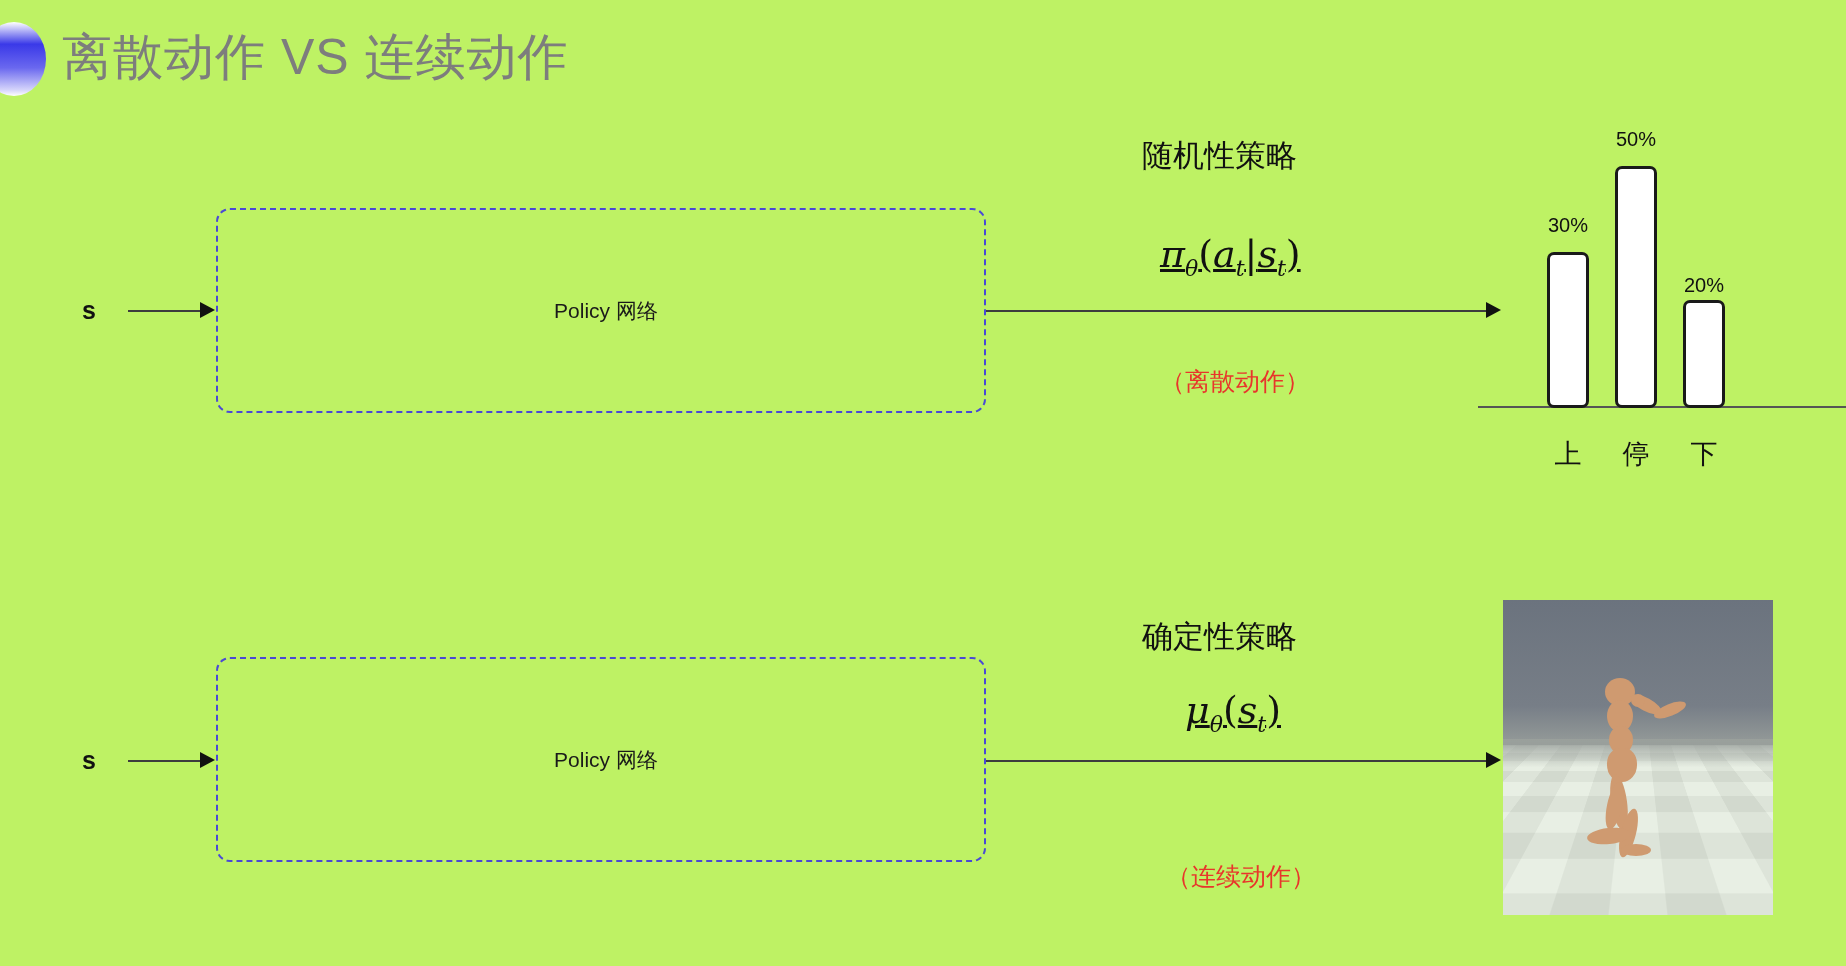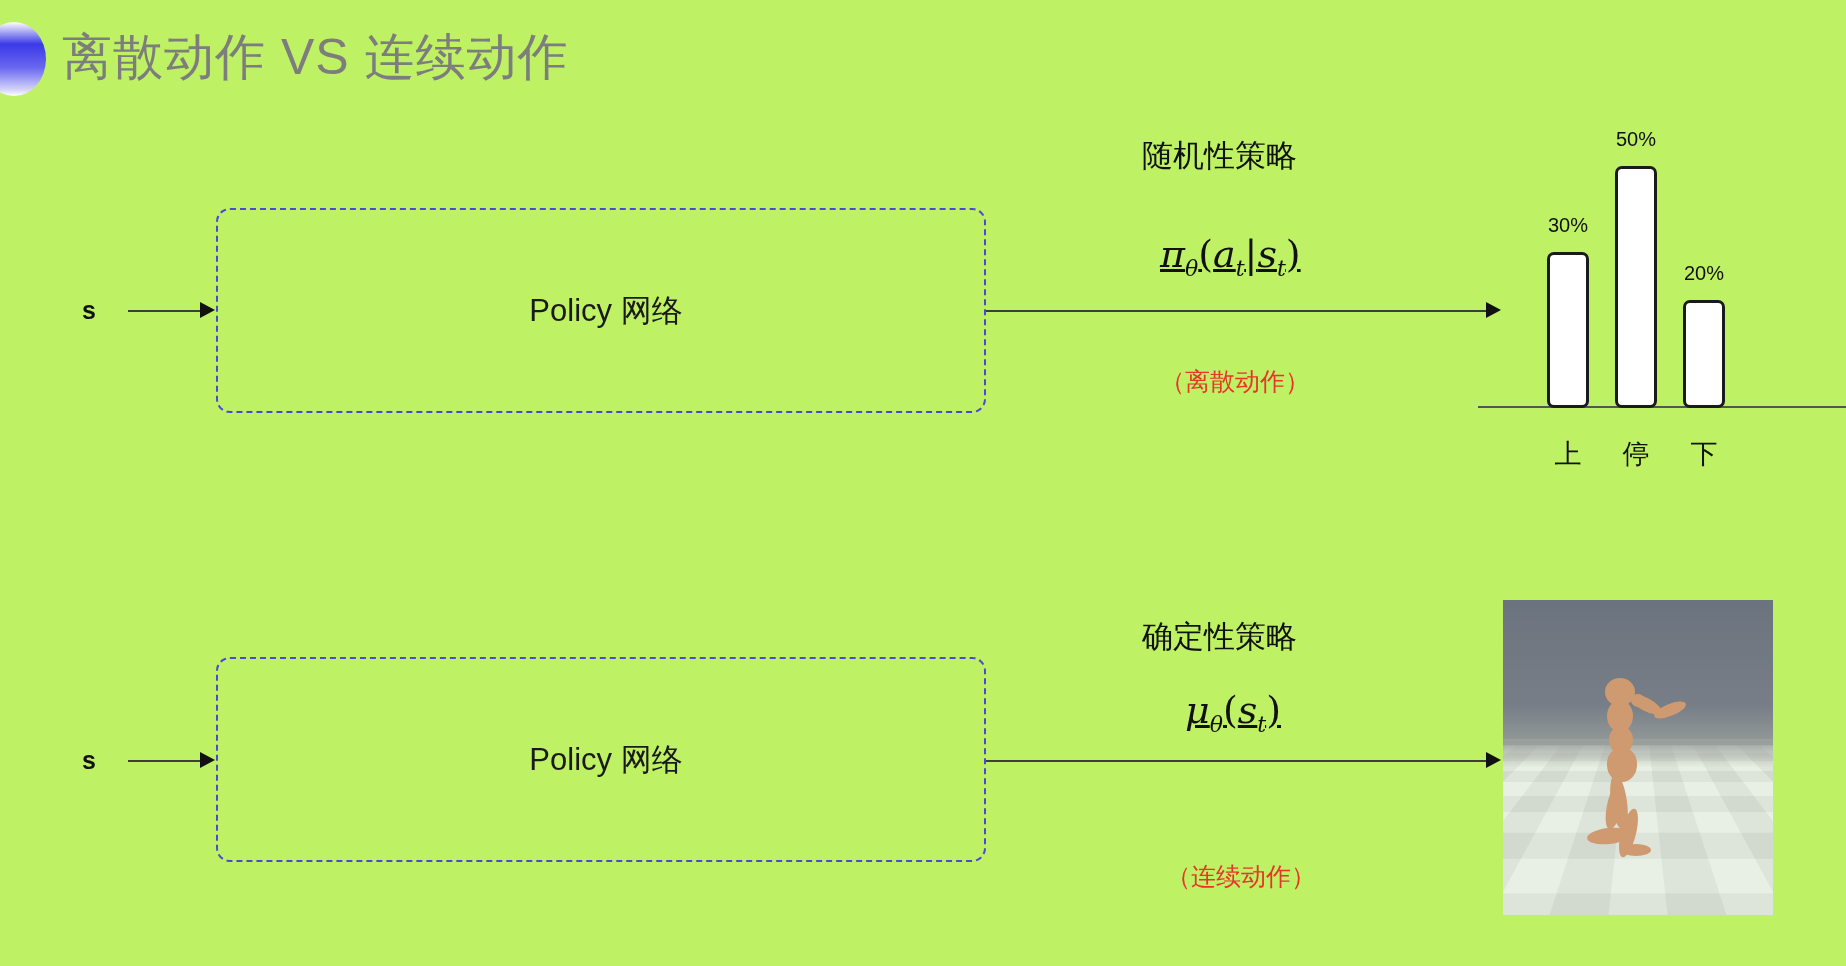--- a/index.html
+++ b/index.html
@@ -44,21 +44,21 @@
     border-radius: 14px;
     box-sizing: border-box;
   }
   .policy-label {
     position: absolute;
     left: 10px;
     right: 0;
     top: 50%;
     transform: translateY(-50%);
     text-align: center;
-    font-size: 31px;
+    font-size: 21px;
     color: #1a1a1a;
     white-space: nowrap;
   }
   #policy-box-top   { left: 216px; top: 208px; width: 770px; height: 205px; }
   #policy-box-bottom{ left: 216px; top: 657px; width: 770px; height: 205px; }
 
   
   .state-label {
     position: absolute;
     font-size: 25px;
@@ -225,21 +225,21 @@
 
     <div class="bar" style="left:77px; width:42px; height:156px;"></div>
     <div class="bar-value" style="left:65px; top:114px; width:66px;">30%</div>
     <div class="bar-cat" style="left:65px; width:66px;">上</div>
 
     <div class="bar" style="left:145px; width:42px; height:242px;"></div>
     <div class="bar-value" style="left:133px; top:28px; width:66px;">50%</div>
     <div class="bar-cat" style="left:133px; width:66px;">停</div>
 
     <div class="bar" style="left:213px; width:42px; height:108px;"></div>
-    <div class="bar-value" style="left:201px; top:162px; width:66px;">20%</div>
+    <div class="bar-value" style="left:201px; top:174px; width:66px;">20%</div>
     <div class="bar-cat" style="left:201px; width:66px;">下</div>
   </div>
 
   <div class="state-label" style="left:82px; top:746px;">s</div>
   <div class="arrow-line" style="left:128px; top:760px; width:72px;"></div>
   <div class="arrow-head" style="left:200px; top:752px;"></div>
 
   <div class="policy-box" id="policy-box-bottom">
     <div class="policy-label">Policy 网络</div>
   </div>

